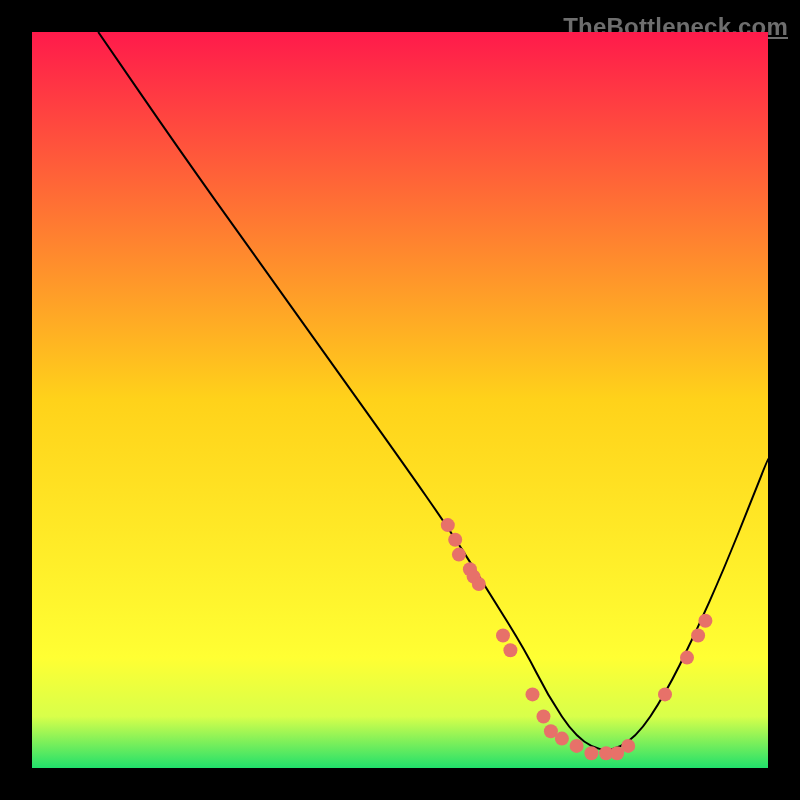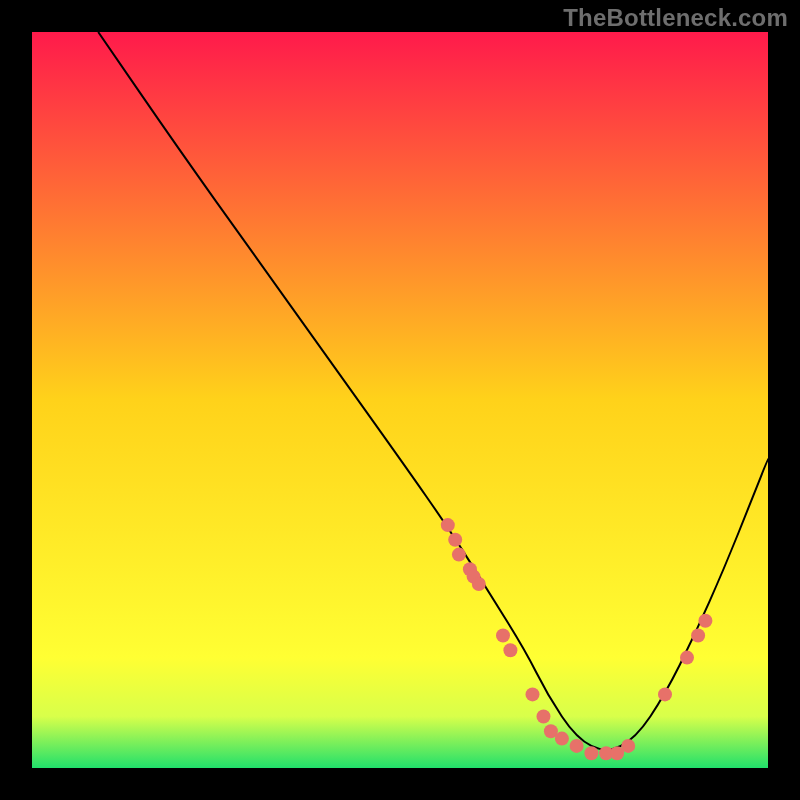--- a/index.html
+++ b/index.html
@@ -12,27 +12,28 @@
     font-family: Arial, Helvetica, sans-serif;
   }
   .outer {
     position: relative;
     width: 800px;
     height: 800px;
     background: #000;
   }
   .watermark {
     position: absolute;
-    top: 4px;
+    top: 13px;
     right: 12px;
     color: #6e6e6e;
     font-size: 24px;
     font-weight: 600;
     letter-spacing: 0.2px;
     user-select: none;
+    text-decoration: underline;
   }
   .plot-wrap {
     position: absolute;
     left: 32px;
     top: 32px;
     width: 736px;
     height: 736px;
   }
   svg {
     display: block;

